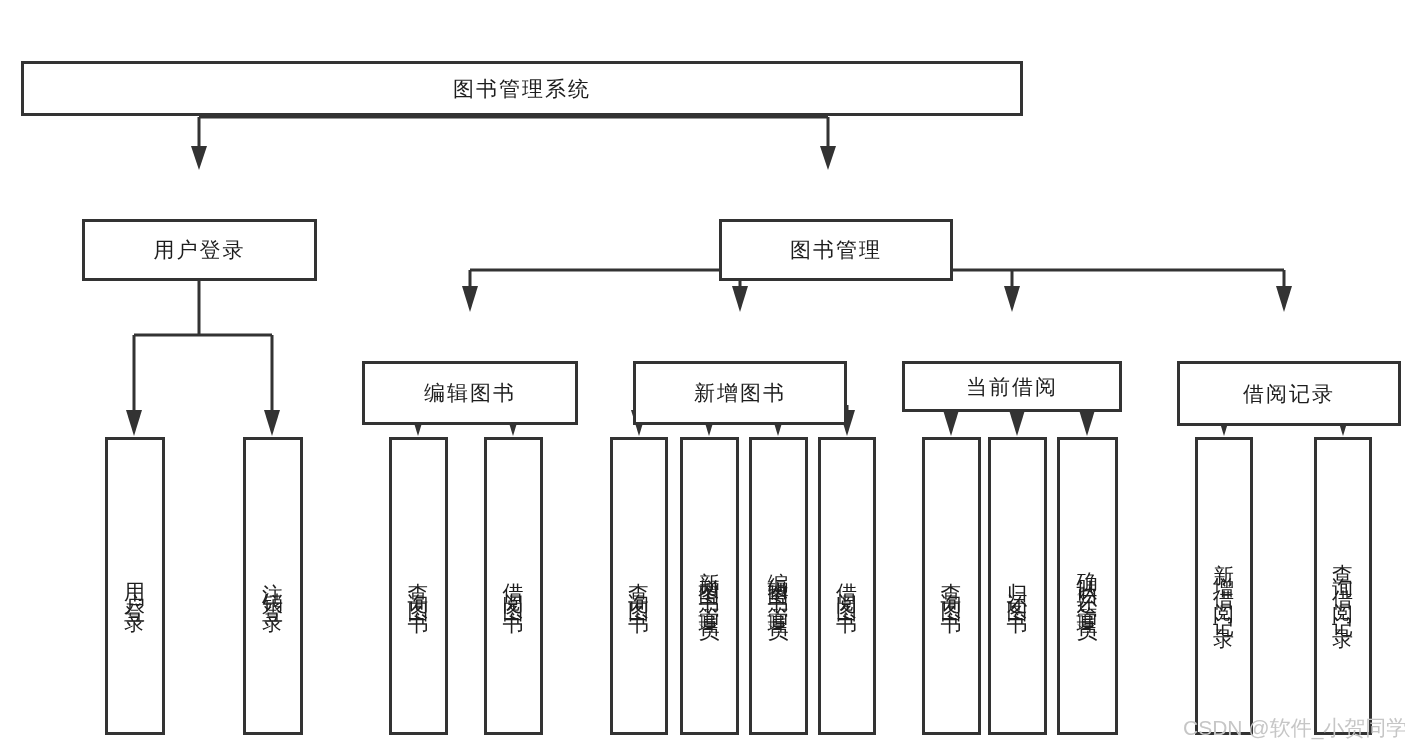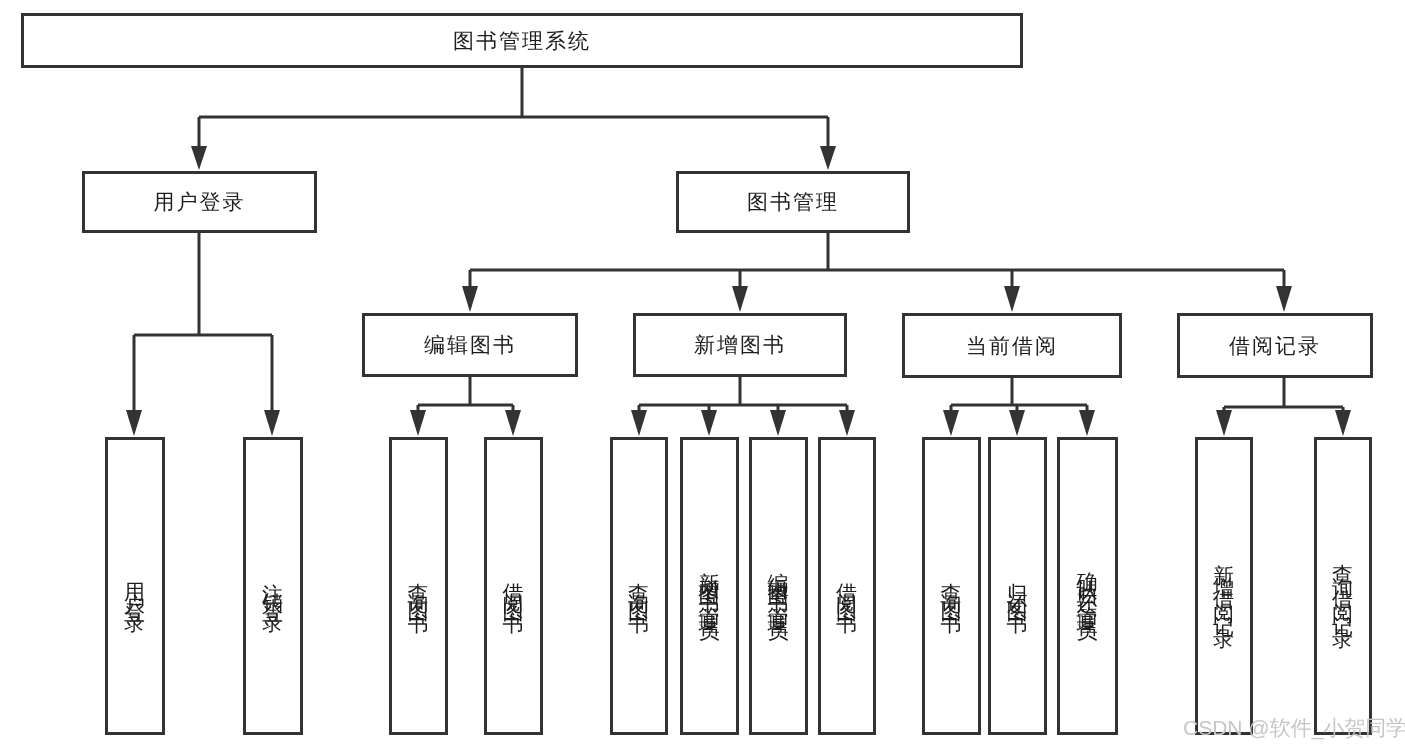--- a/index.html
+++ b/index.html
@@ -23,20 +23,21 @@
     box-sizing: border-box;
     border: 3px solid #333333;
     background: #ffffff;
     display: flex;
     align-items: center;
     justify-content: center;
     z-index: 1;
     font-size: 21px;
     letter-spacing: 2px;
     white-space: nowrap;
+    margin-top: 48px;
   }
   .leaf {
     position: absolute;
     box-sizing: border-box;
     border: 3px solid #333333;
     background: #ffffff;
     top: 437px;
     height: 298px;
     display: flex;
     align-items: center;
@@ -99,34 +100,34 @@
     </g>
   </svg>
 
   <div class="box" style="left:21px; top:13px; width:1002px; height:55px;">
     <span>图书管理系统</span>
   </div>
 
   <div class="box" style="left:82px; top:171px; width:235px; height:62px;">
     <span>用户登录</span>
   </div>
-  <div class="box" style="left:676px; top:171px; width:234px; height:62px;">
+  <div class="box" style="left:719px; top:171px; width:234px; height:62px;">
     <span>图书管理</span>
   </div>
 
   <div class="box" style="left:362px; top:313px; width:216px; height:64px;">
     <span>编辑图书</span>
   </div>
   <div class="box" style="left:633px; top:313px; width:214px; height:64px;">
     <span>新增图书</span>
   </div>
-  <div class="box" style="left:902px; top:313px; width:220px; height:65px;">
+  <div class="box" style="left:902px; top:313px; width:220px; height:51px;">
     <span>当前借阅</span>
   </div>
-  <div class="box" style="left:1177px; top:313px; width:196px; height:65px;">
+  <div class="box" style="left:1177px; top:313px; width:224px; height:65px;">
     <span>借阅记录</span>
   </div>
 
   <div class="leaf ls4" style="left:105px; width:60px;">
     <span>用户登录</span>
   </div>
   <div class="leaf ls4" style="left:243px; width:60px;">
     <span>注销登录</span>
   </div>
 

